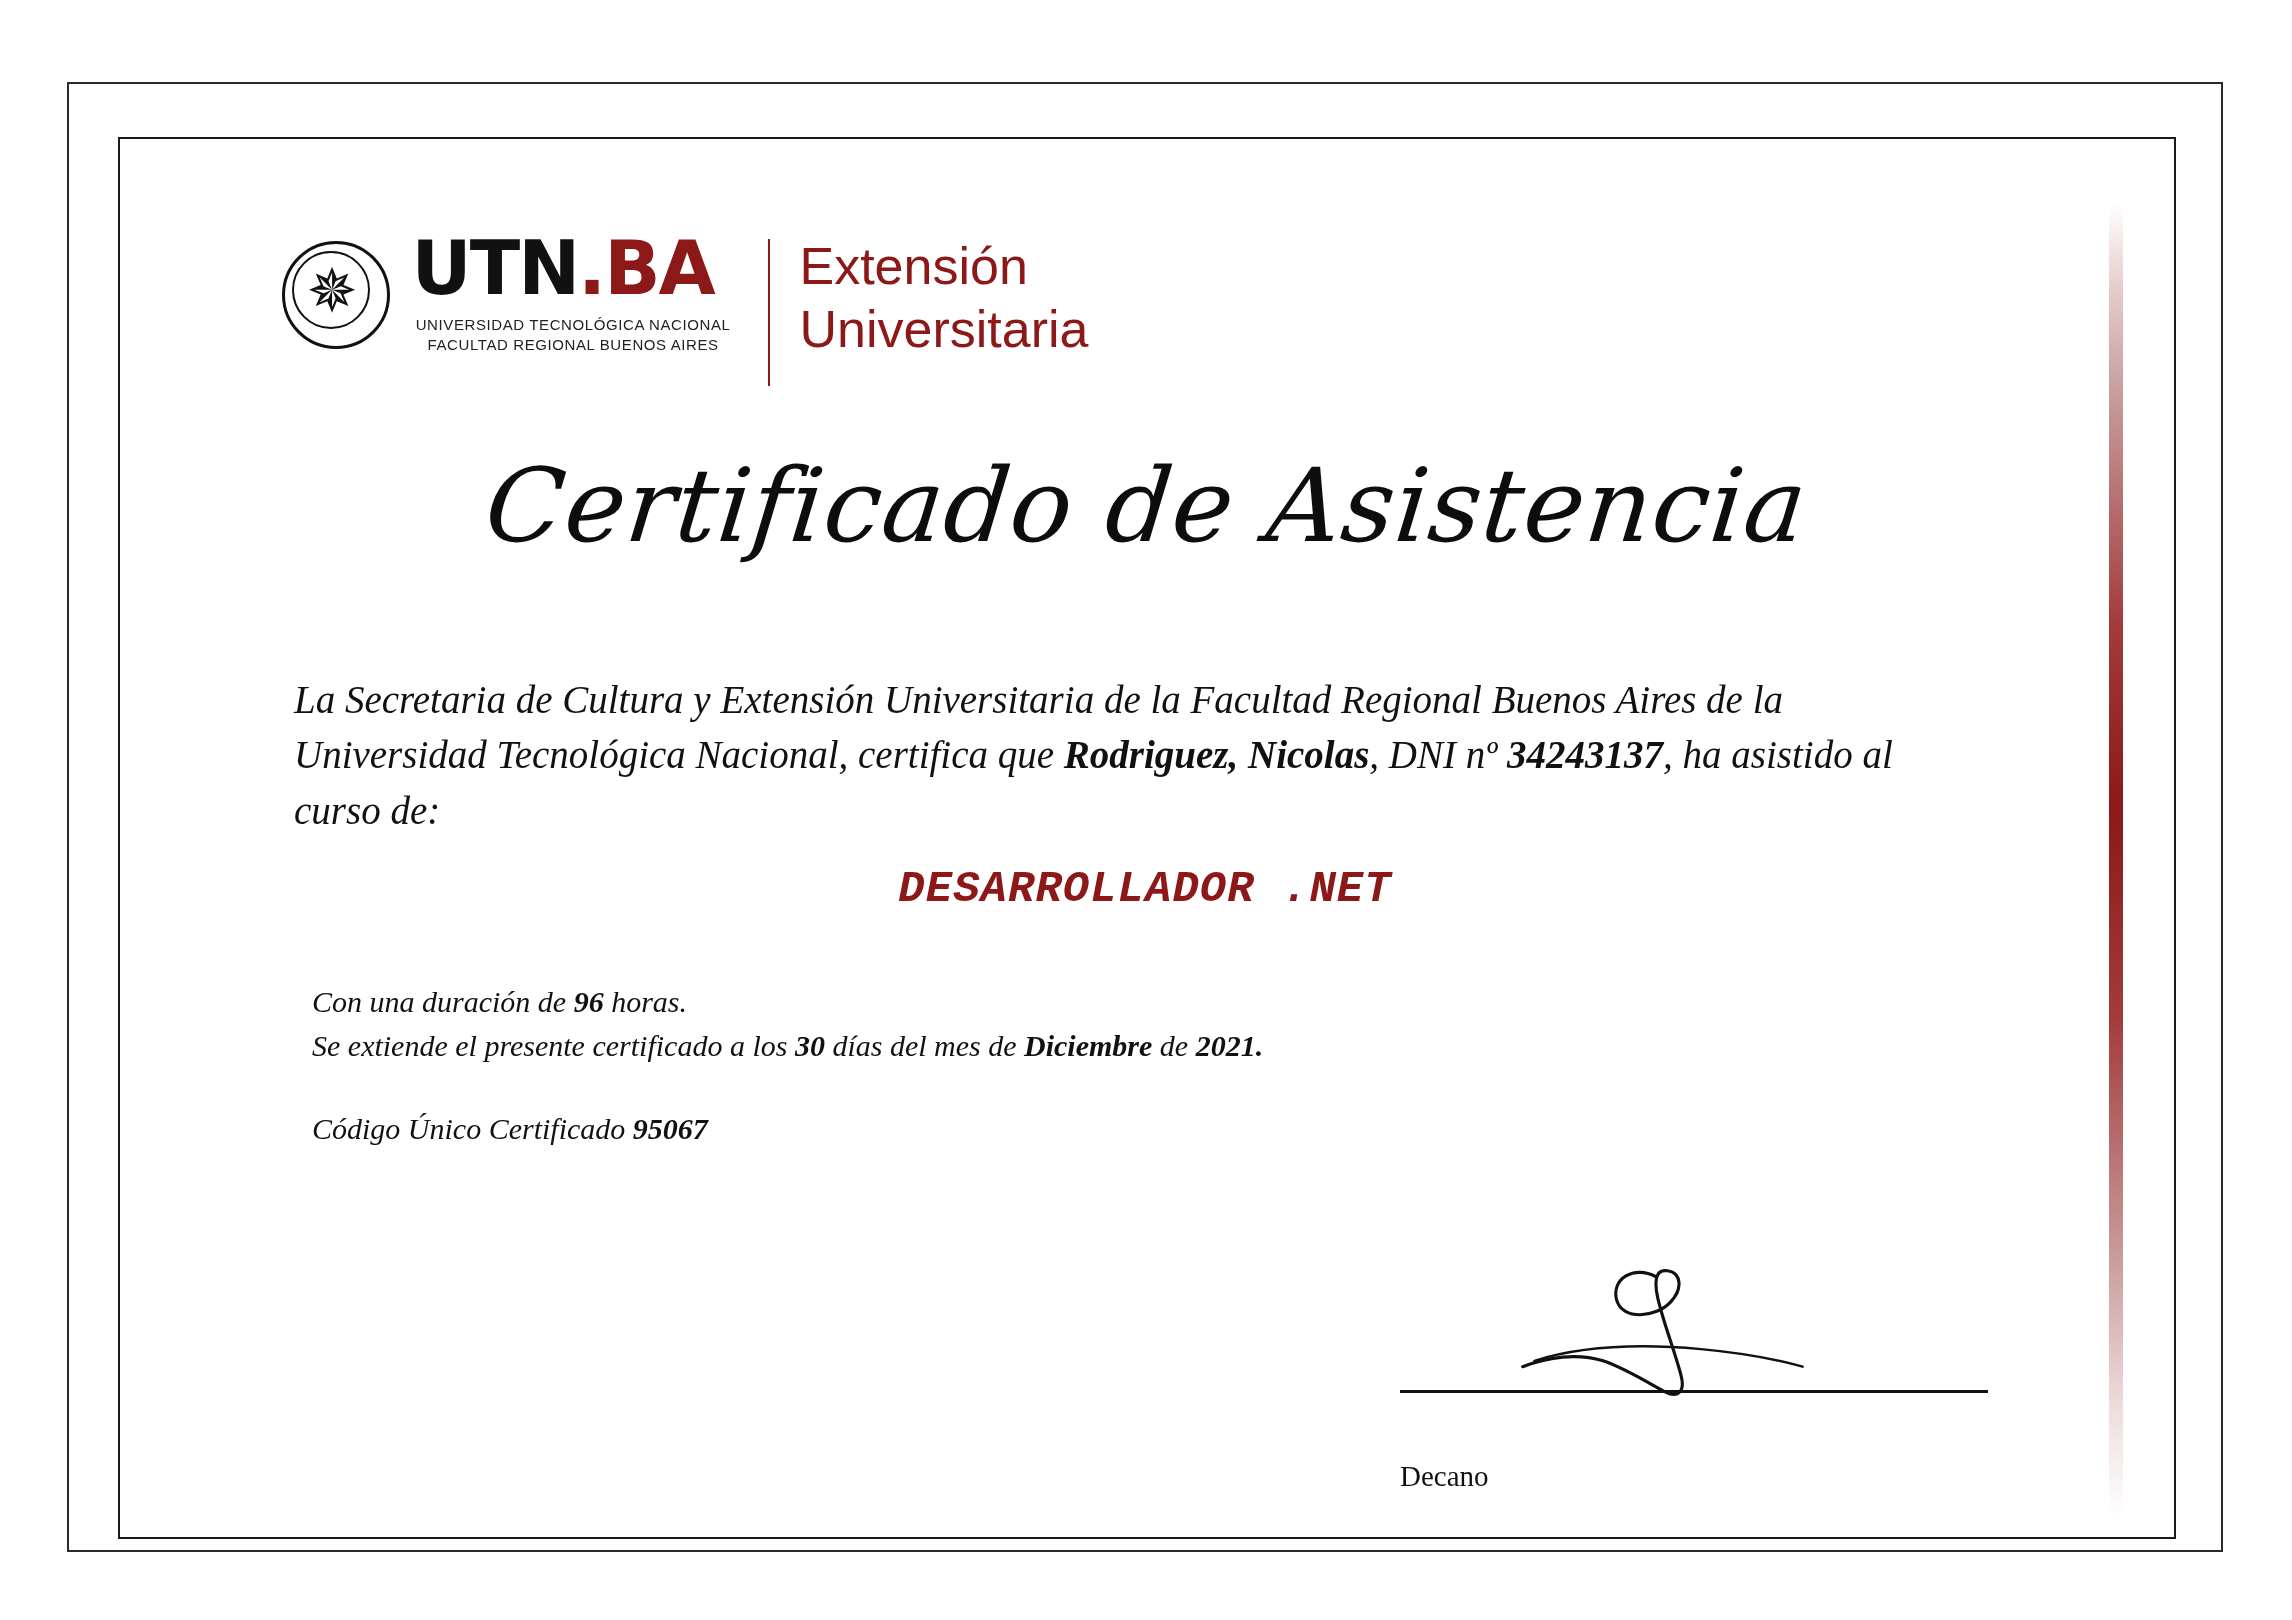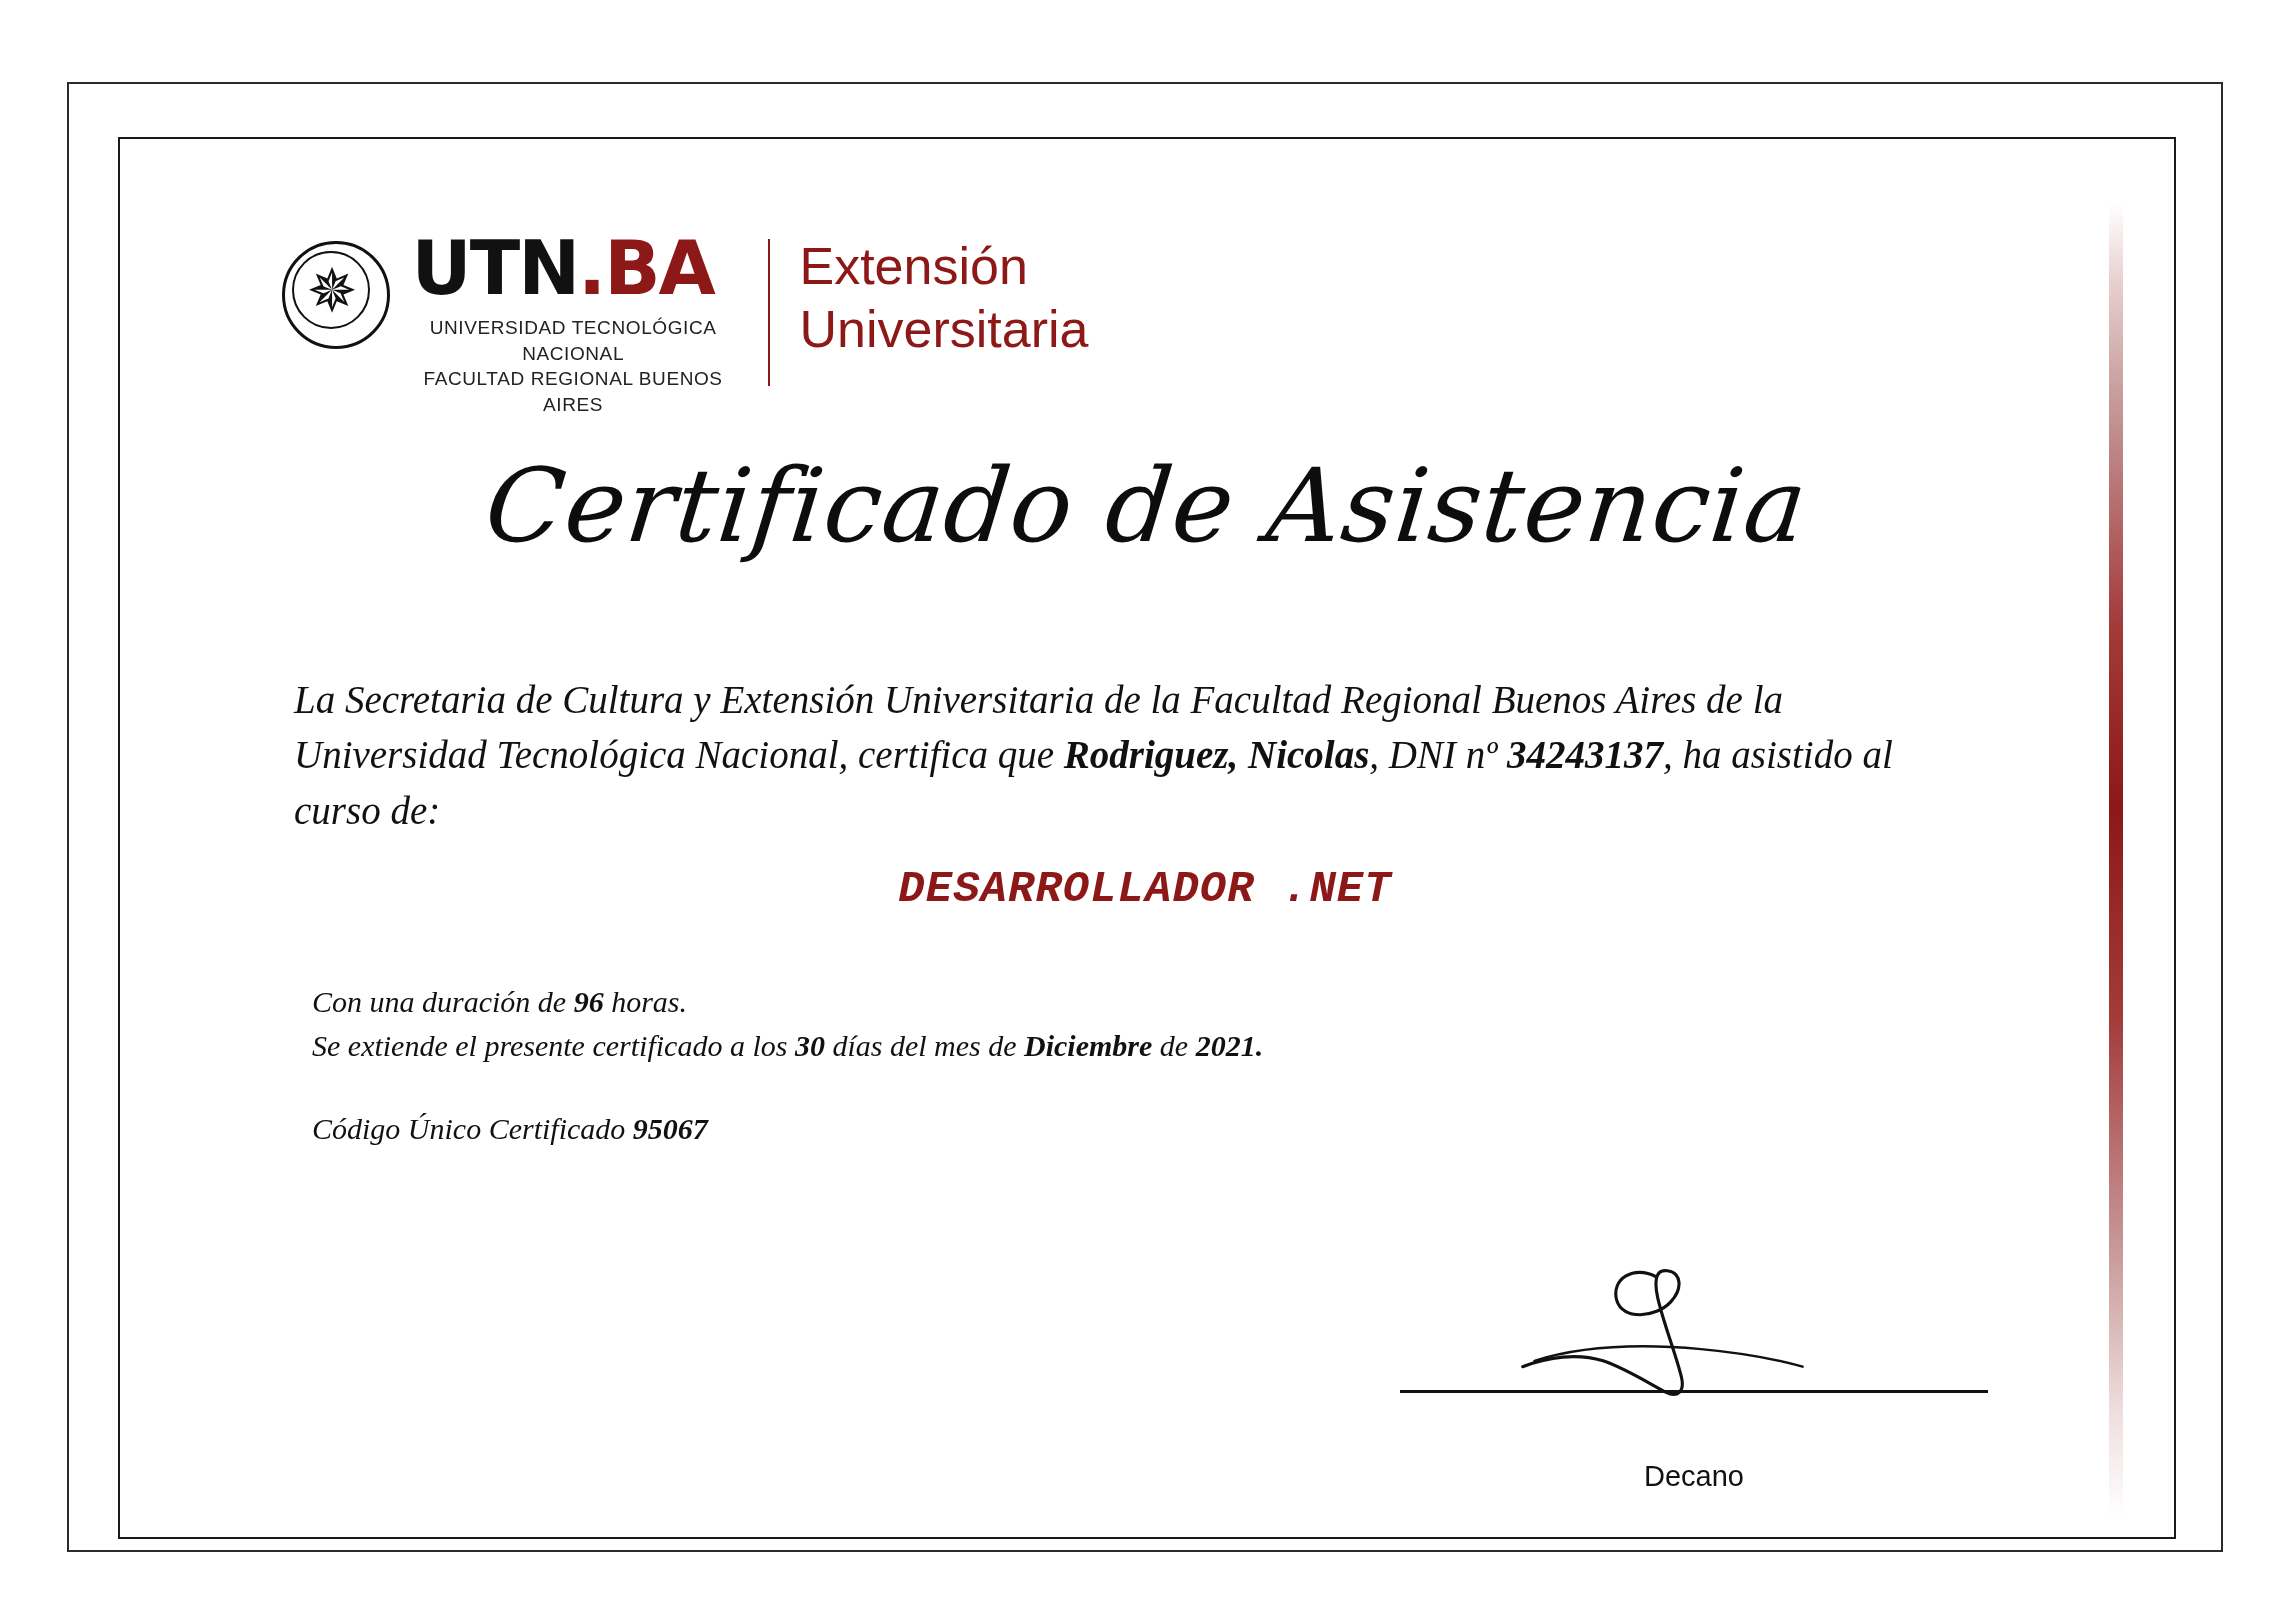--- a/index.html
+++ b/index.html
@@ -111,21 +111,21 @@
     letter-spacing: -2px;
     color: #111;
     white-space: nowrap;
   }
   .utn-word .dot-ba {
     color: #8c1818;
   }
   .utn-sub {
     margin-top: 11.8px;
     font-family: "Liberation Sans", sans-serif;
-    font-size: 19px;
+    font-size: 15px;
     letter-spacing: 0.6px;
     color: #222;
     line-height: 1.35;
     text-align: center;
     width: 323px;
   }
   .divider-v {
     width: 2.9px;
     background: #8c1818;
     height: 147px;
@@ -236,22 +236,22 @@
     font-family: "Liberation Sans", sans-serif;
     font-size: 29px;
     color: #111;
     letter-spacing: 0.3px;
   }
   .sign-role {
     position: absolute;
     left: 1400px;
     top: 1460px;
     width: 588px;
-    text-align: center;
-    font-family: Liberation Sans, sans-serif;
+    text-align: left;
+    font-family: Liberation Serif, serif;
     font-size: 29px;
     color: #111;
   }
 </style>
 </head>
 <body>
 
 <div class="page">
 
   <div class="outer-frame"></div>

